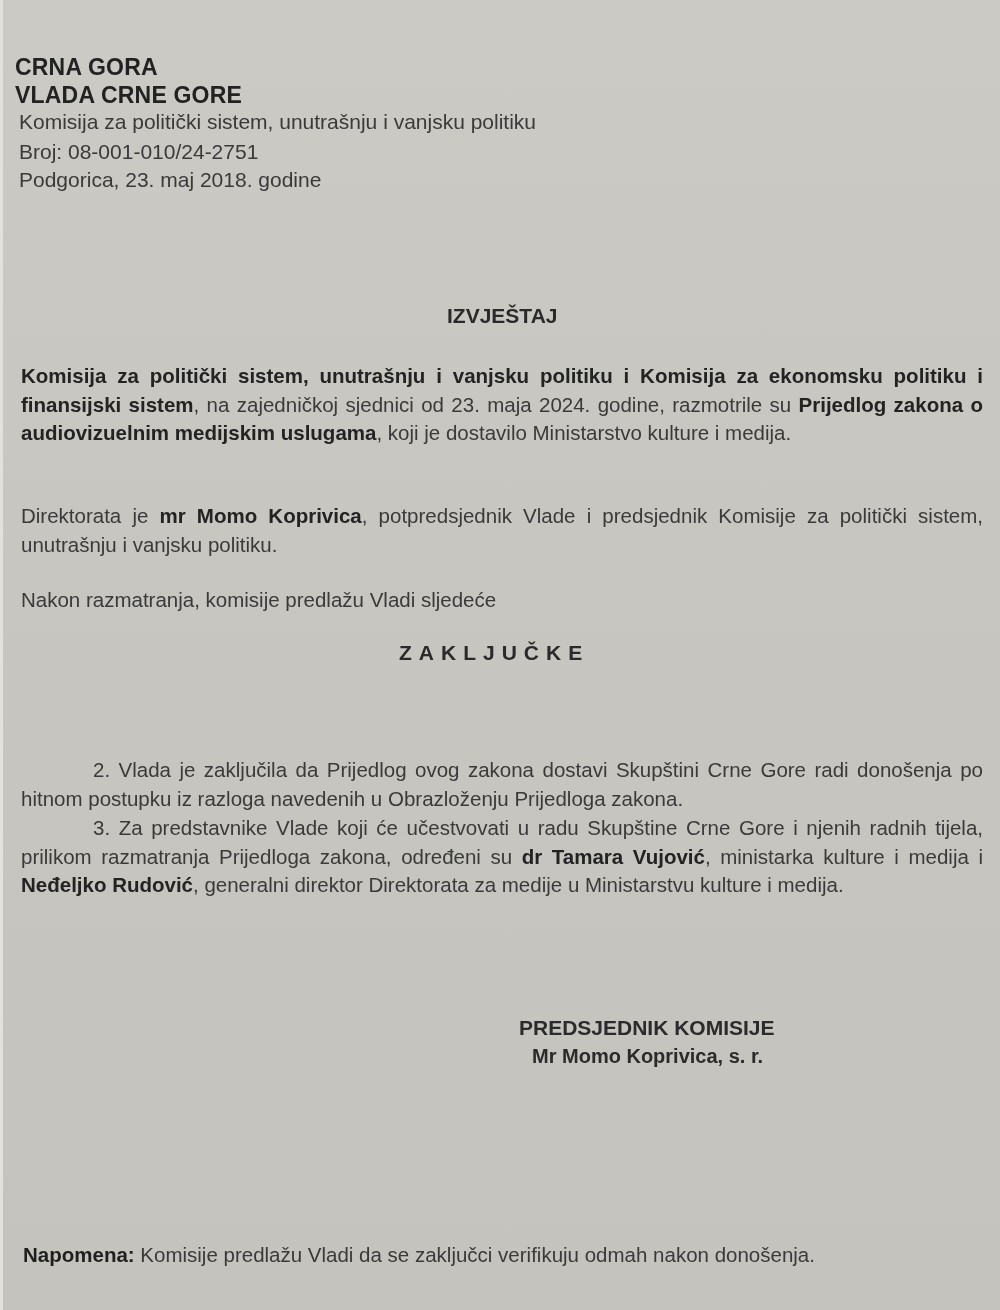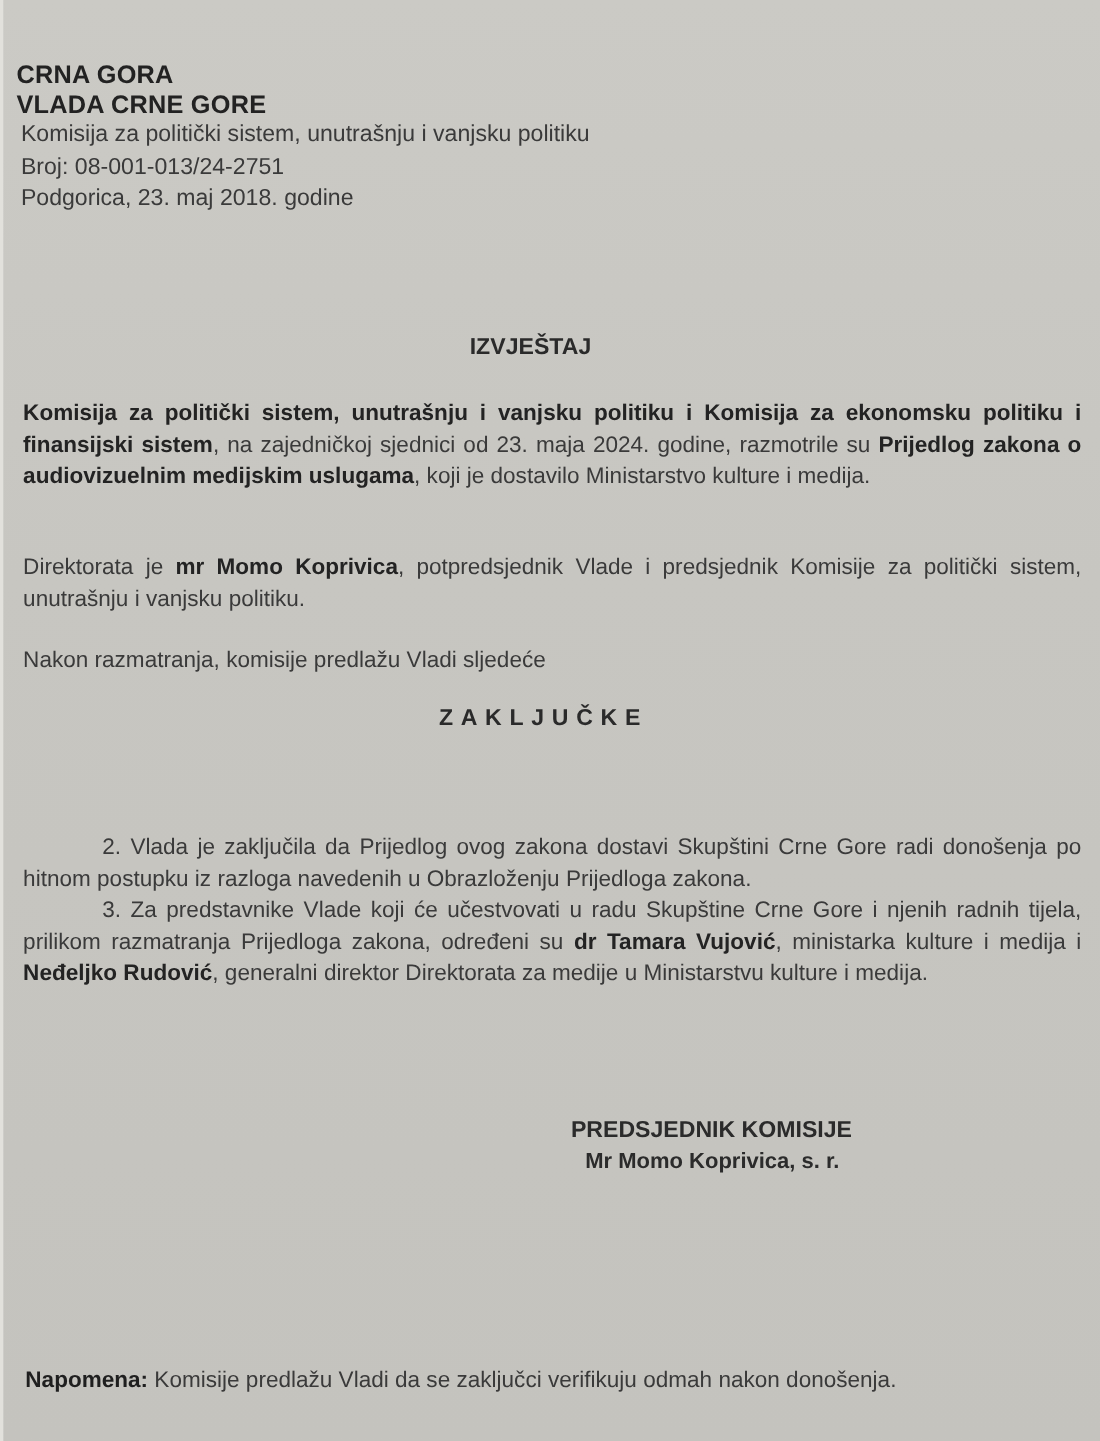--- a/index.html
+++ b/index.html
@@ -32,24 +32,24 @@
     .note b { color: #1f1f1f; }
   </style>
 </head>
 <body>
 
 <div class="page">
 
   <div class="abs hdr-bold" style="left:12px; top:54px;">CRNA GORA</div>
   <div class="abs hdr-bold" style="left:12px; top:82px;">VLADA CRNE GORE</div>
   <div class="abs hdr" style="left:16px; top:110px;">Komisija za politički sistem, unutrašnju i vanjsku politiku</div>
-  <div class="abs hdr" style="left:16px; top:140px;">Broj: 08-001-013/24-2751</div>
+  <div class="abs hdr" style="left:16px; top:140px;">Broj: 08-001-010/24-2751</div>
   <div class="abs hdr" style="left:16px; top:168px;">Podgorica, 23. maj 2018. godine</div>
 
-  <div class="abs title" style="left:424px; top:304px;">IZVJEŠTAJ</div>
+  <div class="abs title" style="left:444px; top:304px;">IZVJEŠTAJ</div>
 
   <div class="para" style="top:362px;">
     <b>Komisija za politički sistem, unutrašnju i vanjsku politiku i Komisija za ekonomsku politiku i finansijski sistem</b><span>, na zajedničkoj sjednici od 23. maja 2024. godine, razmotrile su </span><b>Prijedlog zakona o audiovizuelnim medijskim uslugama</b><span>, koji je dostavilo Ministarstvo kulture i medija.</span>
   </div>
 
   <div class="para" style="top:502px;">
     <span>Direktorata je </span><b>mr Momo Koprivica</b><span>, potpredsjednik Vlade i predsjednik Komisije za politički sistem, unutrašnju i vanjsku politiku.</span>
   </div>
 
   <div class="abs hdr" style="left:18px; top:588px; font-size:20.5px;text-align:center;">Nakon razmatranja, komisije predlažu Vladi sljedeće</div>

